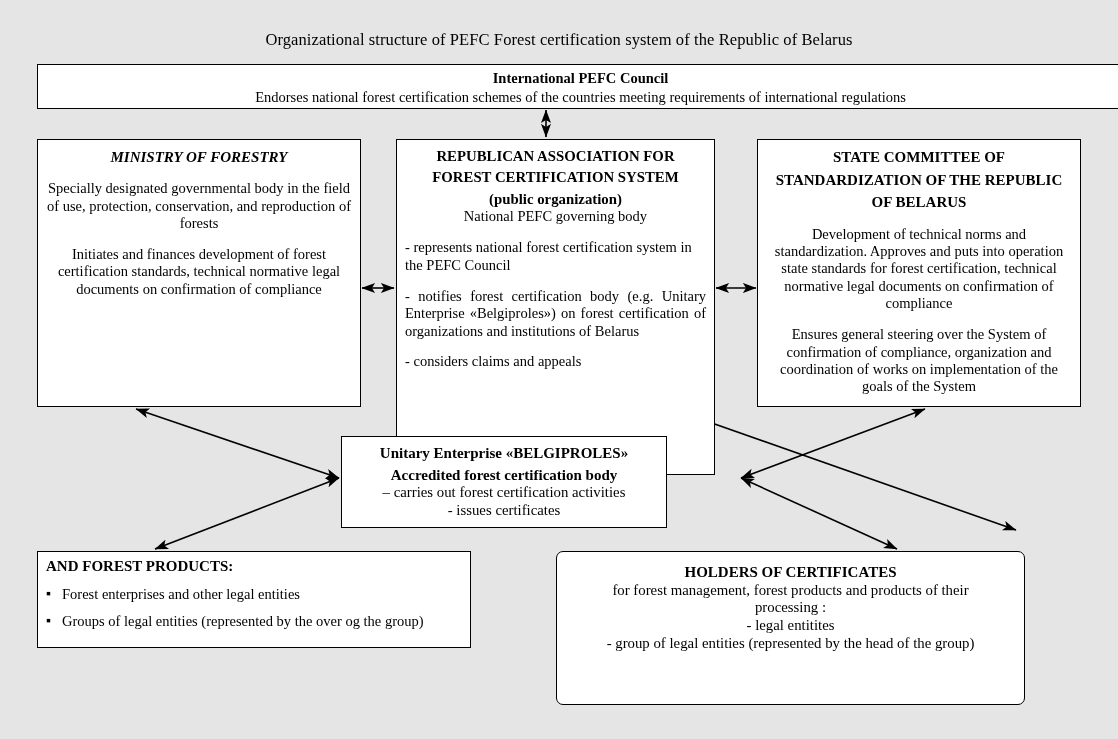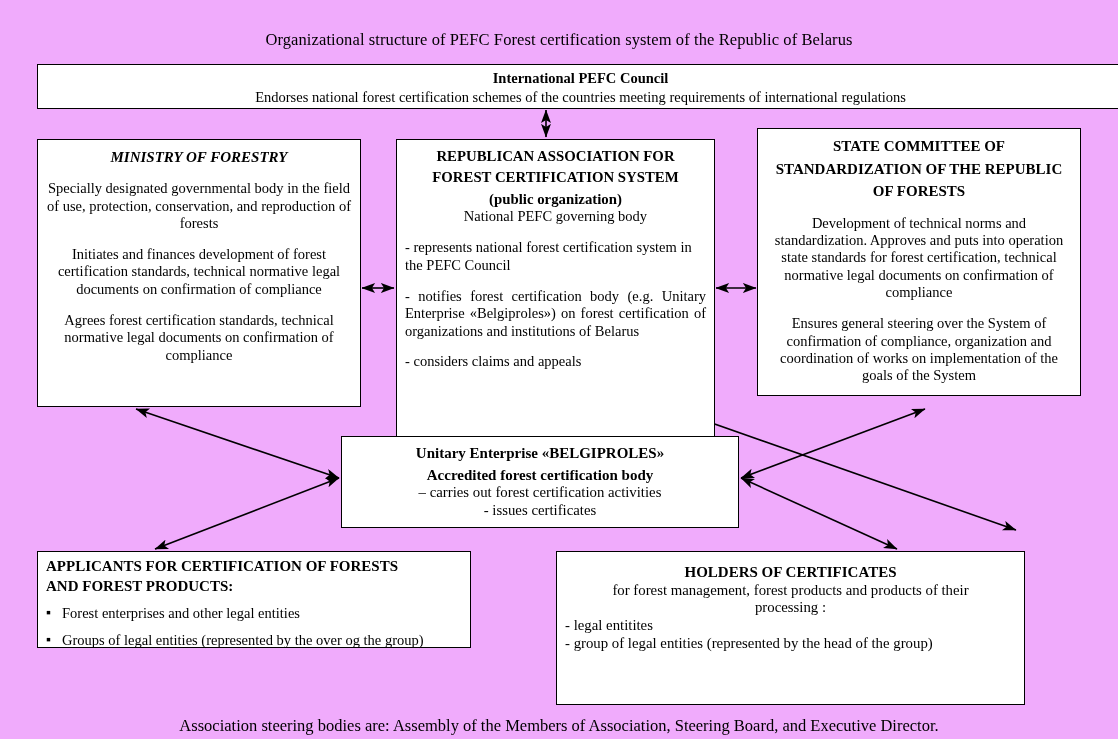--- a/index.html
+++ b/index.html
@@ -4,21 +4,21 @@
 <style>
   html, body {
     margin: 0;
     padding: 0;
     background: #ffffff;
   }
   #canvas {
     position: relative;
     width: 1118px;
     height: 739px;
-    background: #f0abfc;
+    background: #e5e5e5;
     font-family: "Liberation Serif", "DejaVu Serif", serif;
     color: #000000;
     overflow: hidden;
   }
   .box {
     position: absolute;
     border: 1.5px solid #000000;
     box-sizing: border-box;
     background: #ffffff;
     z-index: 2;
@@ -76,48 +76,48 @@
   #box-ministry  { left: 37px;  top: 139px; width: 324px; height: 268px; }
   #box-ministry .ttl { font-size: 15px; margin-top: 5px; font-style: italic; }
   #box-ministry .bd  { font-size: 14.5px; }
 
   #box-assoc     { left: 396px; top: 139px; width: 319px; height: 336px; }
   #box-assoc .ttl { font-size: 14.8px; margin-top: 4px; }
   #box-assoc .bd  { font-size: 14.5px; }
   #box-assoc .just{ font-size: 14.5px; }
   #box-assoc .lft { font-size: 14.5px; }
 
-  #box-standard  { left: 757px; top: 128px; width: 324px; height: 268px; }
+  #box-standard  { left: 757px; top: 139px; width: 324px; height: 268px; }
   #box-standard .ttl { font-size: 15px; margin-top: 5px; }
   #box-standard .bd  { font-size: 14.5px; }
 
-  #box-belgi     { left: 341px; top: 436px; width: 398px; height: 92px; }
+  #box-belgi     { left: 341px; top: 436px; width: 326px; height: 92px; }
   #box-belgi .ttl { font-size: 15px; margin-top: 4px; }
   #box-belgi .bd  { font-size: 14.8px; }
 
   #box-applicants{ left: 37px;  top: 551px; width: 434px; height: 97px; }
   #box-applicants .ttl { font-size: 15px; text-align: left; margin-top: 2px; }
   #box-applicants .bullet-row {
     display: flex;
     align-items: flex-start;
     font-size: 14.5px;
     margin-top: 10px;
   }
   #box-applicants .bullet-mark {
     font-weight: bold;
     width: 16px;
     flex: 0 0 16px;
     font-size: 14px;
     line-height: 1.1;
   }
 
-  #box-holders   { left: 556px; top: 551px; width: 469px; height: 154px; }
+  #box-holders   { left: 556px; top: 551px; width: 469px; height: 154px; border-radius: 7px; }
   #box-holders .ttl { font-size: 15px; margin-top: 8px; }
   #box-holders .bd  { font-size: 14.8px; }
-  #box-holders .lft { font-size: 14.8px; }
+  #box-holders .lft { font-size: 14.8px; text-align: center; }
 
   svg#arrows {
     position: absolute;
     left: 0; top: 0;
     width: 1118px;
     height: 739px;
     z-index: 1;
     pointer-events: none;
   }
   svg#arrows line { stroke: #000000; stroke-width: 1.6; }
@@ -166,21 +166,20 @@
   </div>
 
   <div class="box" id="box-ministry">
     <div class="box-inner">
       <div class="ttl">MINISTRY OF FORESTRY</div>
       <div class="gap"></div>
       <div class="bd">Specially designated governmental body in the field of use, protection, conservation, and reproduction of forests</div>
       <div class="gap"></div>
       <div class="bd">Initiates and finances development of forest certification standards, technical normative legal documents on confirmation of compliance</div>
       <div class="gap"></div>
-      <div class="bd">Agrees forest certification standards, technical normative legal documents on confirmation of compliance</div>
     </div>
   </div>
 
   <div class="box" id="box-assoc">
     <div class="box-inner">
       <div class="ttl">REPUBLICAN ASSOCIATION FOR</div>
       <div class="ttl">FOREST CERTIFICATION  SYSTEM</div>
       <div class="ttl">(public organization)</div>
       <div class="bd">National PEFC governing body</div>
       <div class="gap"></div>
@@ -189,40 +188,39 @@
       <div class="just">- notifies  forest  certification  body  (e.g. Unitary Enterprise «Belgiproles») on forest certification of organizations and institutions of Belarus</div>
       <div class="gap"></div>
       <div class="lft">- considers claims and appeals</div>
     </div>
   </div>
 
   <div class="box" id="box-standard">
     <div class="box-inner">
       <div class="ttl">STATE COMMITTEE OF</div>
       <div class="ttl">STANDARDIZATION OF THE REPUBLIC</div>
-      <div class="ttl">OF FORESTS</div>
+      <div class="ttl">OF BELARUS</div>
       <div class="gap"></div>
       <div class="bd">Development of  technical norms and standardization. Approves and puts into operation  state standards for forest certification, technical normative legal documents on confirmation of compliance</div>
       <div class="gap"></div>
       <div class="bd">Ensures general steering over the System of confirmation of compliance, organization and coordination of works on implementation of the goals of the System</div>
     </div>
   </div>
 
   <div class="box" id="box-belgi">
     <div class="box-inner">
       <div class="ttl">Unitary Enterprise «BELGIPROLES»</div>
       <div class="ttl">Accredited forest certification body</div>
       <div class="bd">–  carries out forest certification activities</div>
       <div class="bd">- issues certificates</div>
     </div>
   </div>
 
   <div class="box" id="box-applicants">
     <div class="box-inner">
-      <div class="ttl">APPLICANTS  FOR  CERTIFICATION  OF FORESTS</div>
       <div class="ttl">AND FOREST PRODUCTS:</div>
       <div class="bullet-row">
         <span class="bullet-mark">▪</span>
         <span>Forest enterprises and other legal entities</span>
       </div>
       <div class="bullet-row">
         <span class="bullet-mark">▪</span>
         <span>Groups of legal entities  (represented by the over og the group)</span>
       </div>
     </div>
@@ -231,15 +229,14 @@
   <div class="box" id="box-holders">
     <div class="box-inner">
       <div class="ttl">HOLDERS OF  CERTIFICATES</div>
       <div class="bd">for forest management,  forest products and products of their</div>
       <div class="bd">processing :</div>
       <div class="lft">- legal entitites</div>
       <div class="lft">- group of legal entities (represented by the head of the group)</div>
     </div>
   </div>
 
-  <div id="footer-note">Association steering bodies are:  Assembly of the Members of Association,  Steering Board, and Executive Director.</div>
 
 </div>
 
 </body></html>

